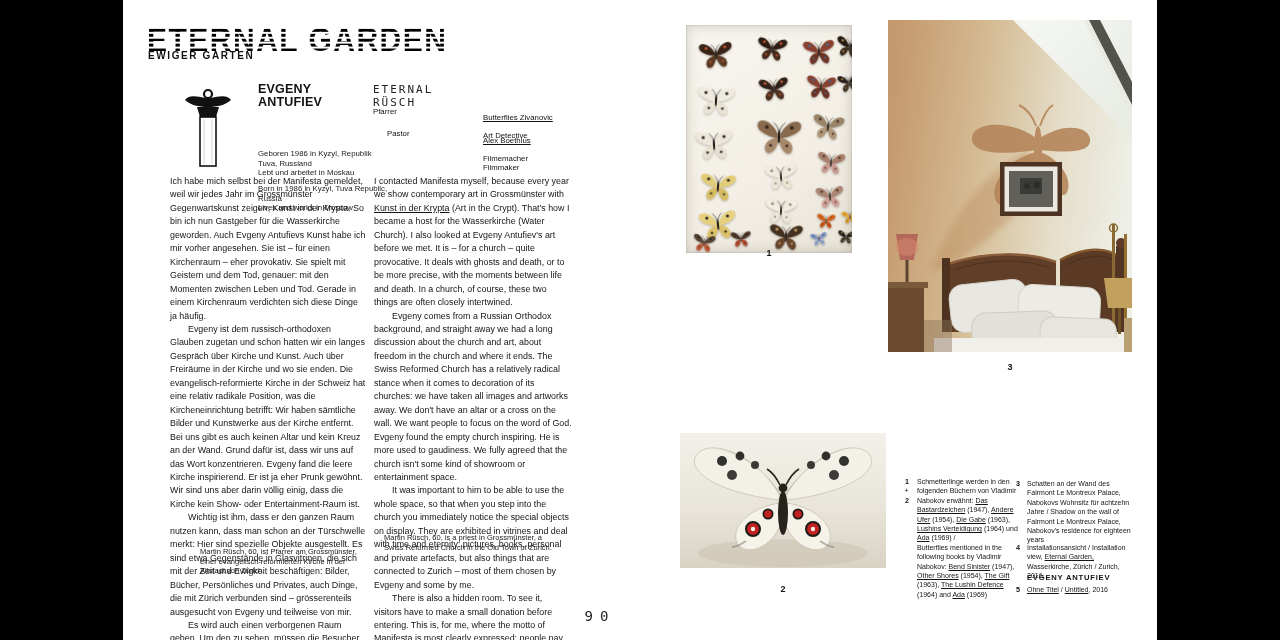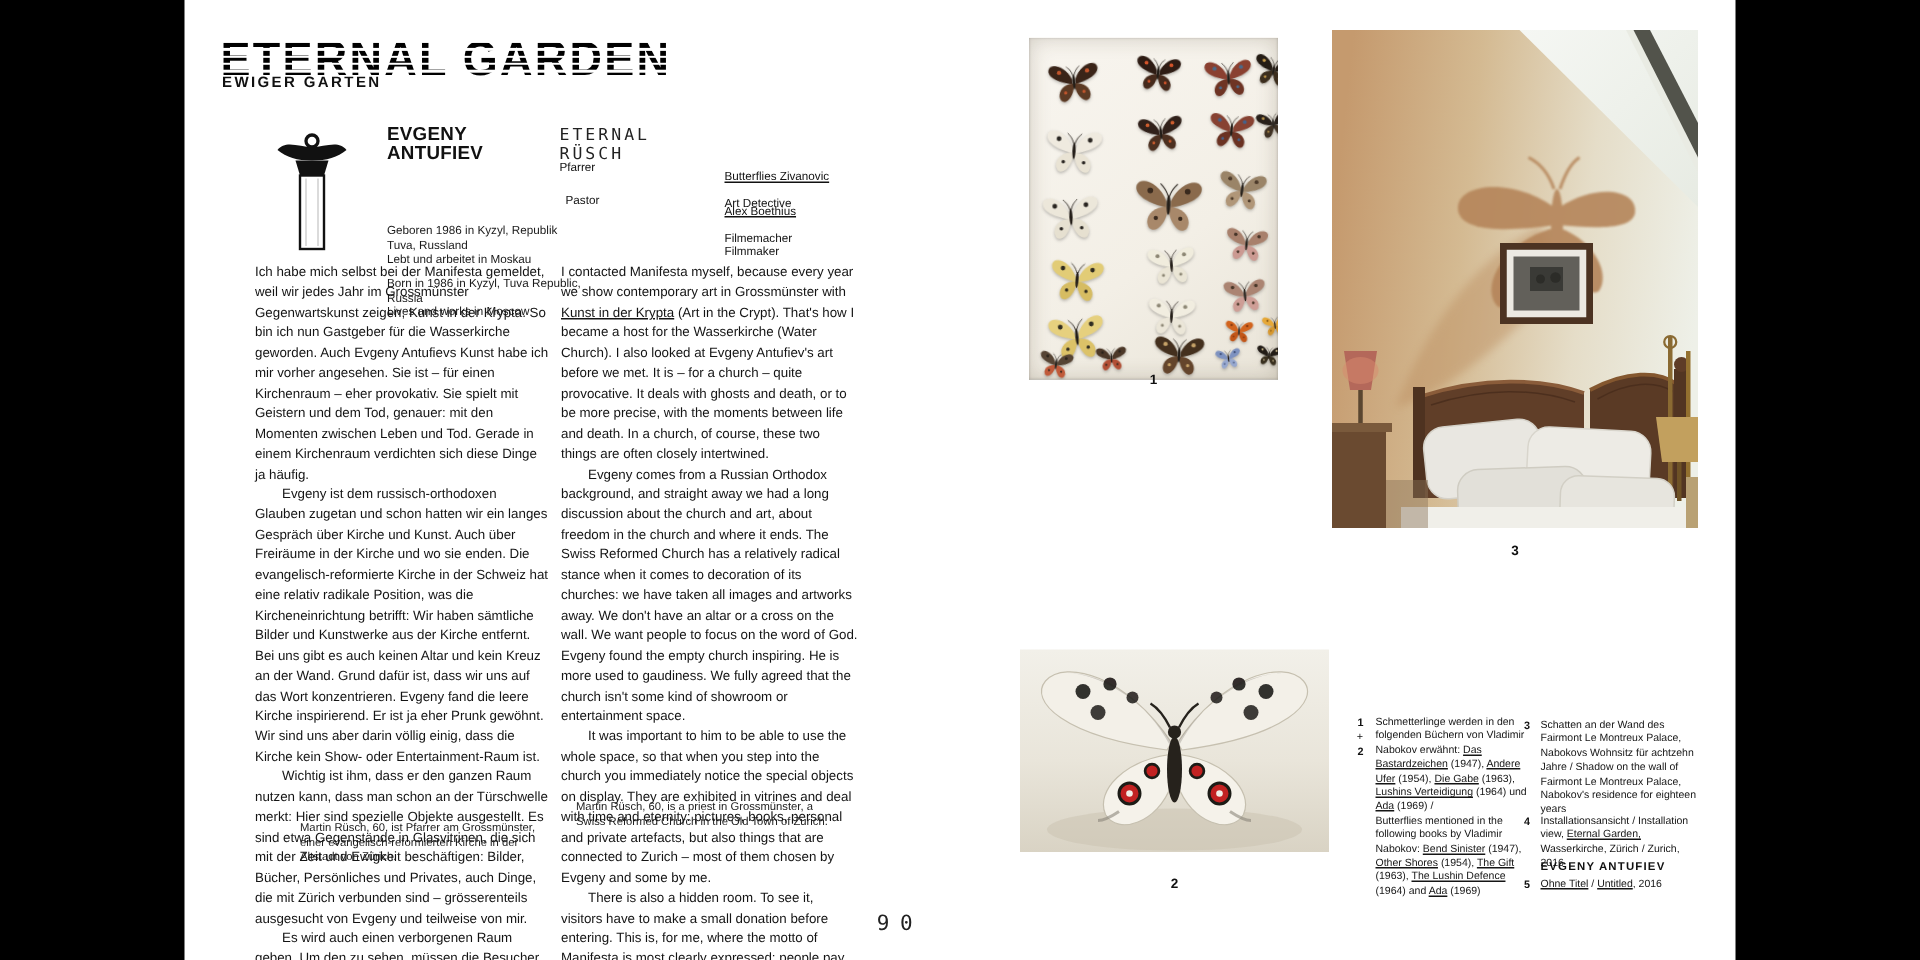--- a/index.html
+++ b/index.html
@@ -17,21 +17,21 @@
   .subtitle{left:148px;top:50px;font-weight:700;font-size:10px;letter-spacing:1.6px;}
 
   
   .artist-name{left:258px;top:83px;font-weight:700;font-size:12.5px;line-height:13px;letter-spacing:.2px;white-space:pre-line;}
   .bio{font-size:7.8px;line-height:9.6px;white-space:pre-line;color:#1a1a1a;margin-top:44px;}
   .bio-de{left:258px;top:105px;}
   .bio-en{left:258px;top:140px;}
   .author-name{left:373px;top:84px;font-family:"DejaVu Sans Mono",monospace;font-size:11px;line-height:12.5px;letter-spacing:2px;white-space:pre-line;color:#222;}
   .role{font-size:7.8px;line-height:9.6px;}
   .role-de{left:373px;top:107px;}
-  .role-en{left:377px;top:129px;}
+  .role-en{left:387px;top:129px;}
   .contrib{font-size:7.8px;line-height:9px;white-space:pre-line;}
   .contrib .nm{text-decoration:underline;text-underline-offset:1px;}
   .contrib1{left:483px;top:104px;}
   .contrib2{left:483px;top:127px;}
 
   
   .col{font-size:8.9px;line-height:13.45px;text-align:left;color:#141414;}
   .col p{margin:0;}
   .col p + p{text-indent:18px;}
   .col-de{left:170px;top:175px;width:196px;}

